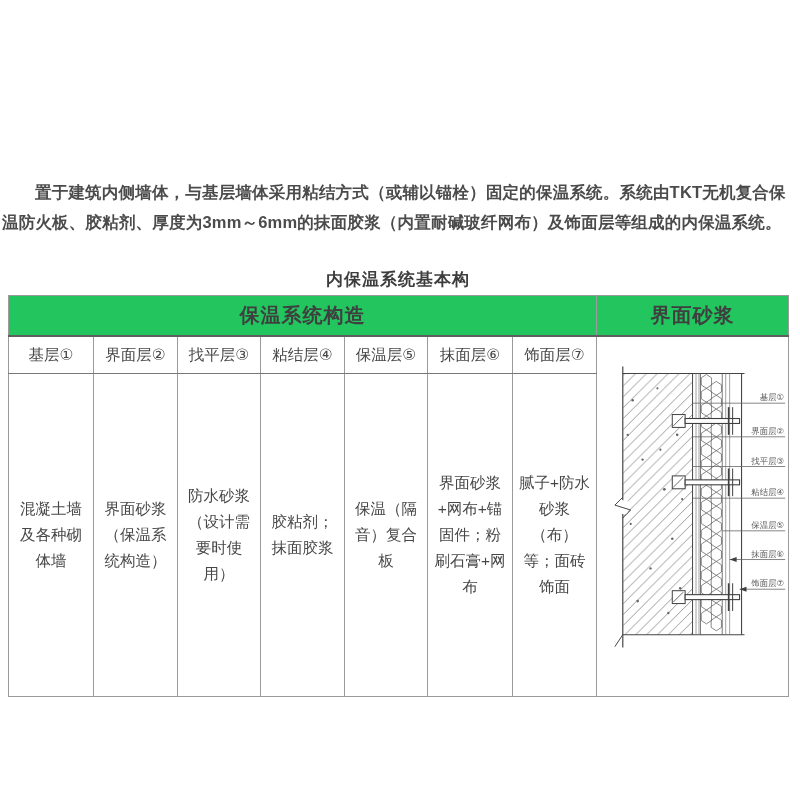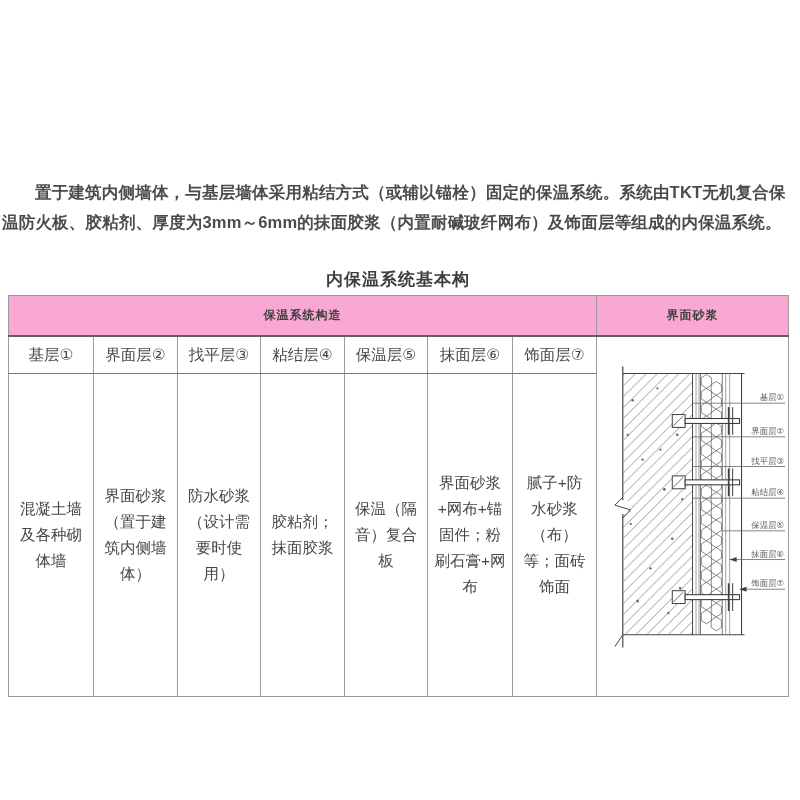--- a/index.html
+++ b/index.html
@@ -24,21 +24,21 @@
     position:absolute;left:8px;top:295px;
     border-collapse:collapse;table-layout:fixed;width:780px;
     font-size:15.5px;color:#474747;
   }
   table.main th, table.main td{
     border:1px solid #9b9b9b;text-align:center;vertical-align:middle;
     padding:2px 6px;font-weight:500;
   }
   table.main{border:1.5px solid #777;}
   tr.r1 th{
-    background:#f9a8d4;height:35px;font-size:12px;font-weight:600;
+    background:#22c55e;height:35px;font-size:20px;font-weight:600;
     color:#3f3f3f;border-bottom:2px solid #5f5f5f;letter-spacing:1px;
   }
   tr.r2 th{
     height:32px;background:#ffffff;font-weight:500;font-size:15.5px;
     border-bottom:1.5px solid #787878;
   }
   tr.r3 td{height:315px;line-height:26px;background:#ffffff;}
   td.diagram-cell{padding:0;vertical-align:top;background:#ffffff;}
   svg text{font-family:"Liberation Sans","DejaVu Sans",sans-serif;}
 </style>
@@ -215,21 +215,21 @@
             <text x="183" y="156">粘结层④</text>
             <text x="183" y="189">保温层⑤</text>
             <text x="183" y="218">抹面层⑥</text>
             <text x="183" y="248">饰面层⑦</text>
           </g>
         </svg>
       </td>
     </tr>
     <tr class="r3">
       <td>混凝土墙及各种砌体墙</td>
-      <td>界面砂浆（置于建筑内侧墙体）</td>
+      <td>界面砂浆（保温系统构造）</td>
       <td>防水砂浆（设计需要时使用）</td>
       <td>胶粘剂；抹面胶浆</td>
       <td>保温（隔音）复合板</td>
       <td>界面砂浆+网布+锚固件；粉刷石膏+网布</td>
       <td>腻子+防水砂浆（布）等；面砖饰面</td>
     </tr>
   </tbody>
     </table>
 </div>
 

